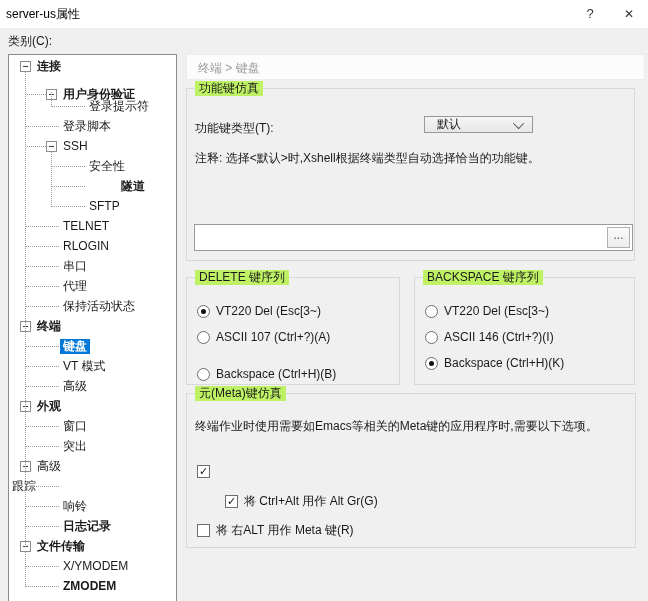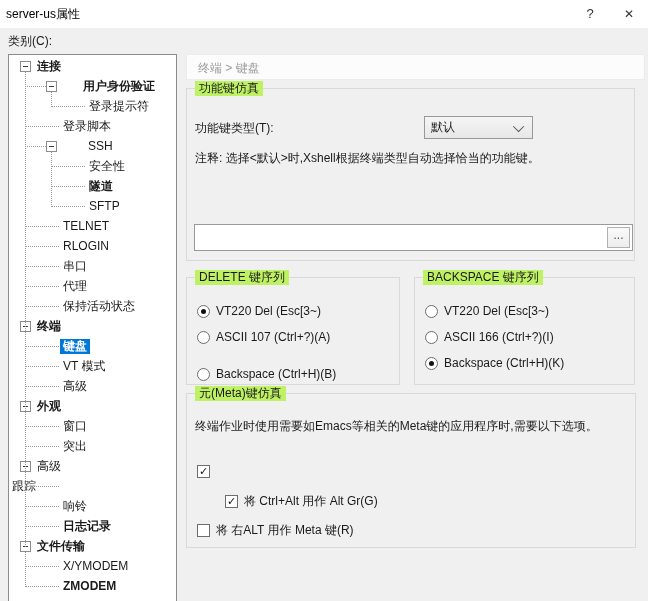--- a/index.html
+++ b/index.html
@@ -27,23 +27,23 @@
   .expbox::after{content:'';position:absolute;left:2px;right:2px;top:4px;height:1px;background:#3c3c3c;}
   .spine{position:absolute;width:0;border-left:1px dotted #9a9a9a;}
   
   .bc-bar{position:absolute;left:186px;top:54px;width:459px;height:26px;background:#fcfcfc;
     border:1px solid #ececec;line-height:26px;padding-left:11px;box-sizing:border-box;color:#9b9b9b;}
   .bc-bar span{color:#9b9b9b;}
   .groupbox{position:absolute;border:1px solid #d9d9d9;box-sizing:border-box;}
   .gb-title{position:absolute;top:-8px;left:8px;background:#bef264;padding:0 4px;line-height:15px;white-space:nowrap;}
   .flabel{position:absolute;white-space:nowrap;line-height:16px;}
   
-  .dropdown{position:absolute;left:237px;top:27px;width:109px;height:23px;box-sizing:border-box;
+  .dropdown{position:absolute;left:237px;top:27px;width:109px;height:17px;box-sizing:border-box;
     border:1px solid #999;background:linear-gradient(180deg,#f5f5f5,#e7e7e7);
-    display:flex;align-items:center;justify-content:space-between;padding:0 8px 0 6px;}
+    display:flex;align-items:center;justify-content:space-between;padding:0 8px 0 12px;}
   .chev{width:7px;height:7px;border-left:1px solid #555;border-bottom:1px solid #555;
     transform:rotate(-45deg) translateY(-2px);}
   
   .file-input{position:absolute;left:7px;top:135px;width:439px;height:27px;box-sizing:border-box;
     background:#fff;border:1px solid #9a9a9a;}
   .browse-btn{position:absolute;right:2px;top:2px;width:23px;height:21px;box-sizing:border-box;
     border:1px solid #b0b0b0;background:linear-gradient(180deg,#fafafa,#ededed);
     text-align:center;line-height:15px;font-size:12px;color:#555;cursor:default;}
   
   .radio-row,.cb-row{position:absolute;height:18px;display:flex;align-items:center;white-space:nowrap;}
@@ -62,26 +62,26 @@
     <span class="win-title">server-us属性</span>
     <span class="tb-btn tb-help">?</span>
     <span class="tb-btn tb-close">✕</span>
   </div>
 
   <div class="cat-label">类别(C):</div>
 
   <div class="tree-box">
     <div class="tree-inner">
         <div class="tree-row" style="top: 2px;"><span class="expbox" style="left: 11px;"></span><span class="tree-label b" style="margin-left: 25px;">连接</span></div>
-        <div class="tree-row" style="top: 22px; padding-left: 20px;"><span class="stub" style="left: 16px; width: 21px;"></span><span class="expbox" style="left: 37px;"></span><span class="tree-label b" style="margin-left: 51px;">用户身份验证</span></div>
+        <div class="tree-row" style="top: 30px;"><span class="stub" style="left: 16px; width: 21px;"></span><span class="expbox" style="left: 37px;"></span><span class="tree-label b" style="margin-left: 51px;">用户身份验证</span></div>
         <div class="tree-row" style="top: 42px;"><span class="stub" style="left: 42px; width: 34px;"></span><span class="tree-label" style="margin-left: 77px;">登录提示符</span></div>
         <div class="tree-row" style="top: 62px;"><span class="stub" style="left: 16px; width: 34px;"></span><span class="tree-label" style="margin-left: 51px;">登录脚本</span></div>
-        <div class="tree-row" style="top: 82px;"><span class="stub" style="left: 16px; width: 21px;"></span><span class="expbox" style="left: 37px;"></span><span class="tree-label" style="margin-left: 76px;">SSH</span></div>
+        <div class="tree-row" style="top: 82px;"><span class="stub" style="left: 16px; width: 21px;"></span><span class="expbox" style="left: 37px;"></span><span class="tree-label" style="margin-left: 51px;">SSH</span></div>
         <div class="tree-row" style="top: 102px;"><span class="stub" style="left: 42px; width: 34px;"></span><span class="tree-label" style="margin-left: 77px;">安全性</span></div>
-        <div class="tree-row" style="top: 122px;"><span class="stub" style="left: 42px; width: 34px;"></span><span class="tree-label b" style="margin-left: 77px;">隧道</span></div>
+        <div class="tree-row" style="top: 122px;"><span class="stub" style="left: 42px; width: 34px;"></span><span class="tree-label b" style="margin-left: 109px;">隧道</span></div>
         <div class="tree-row" style="top: 142px;"><span class="stub" style="left: 42px; width: 34px;"></span><span class="tree-label" style="margin-left: 77px;">SFTP</span></div>
         <div class="tree-row" style="top: 162px;"><span class="stub" style="left: 16px; width: 34px;"></span><span class="tree-label" style="margin-left: 51px;">TELNET</span></div>
         <div class="tree-row" style="top: 182px;"><span class="stub" style="left: 16px; width: 34px;"></span><span class="tree-label" style="margin-left: 51px;">RLOGIN</span></div>
         <div class="tree-row" style="top: 202px;"><span class="stub" style="left: 16px; width: 34px;"></span><span class="tree-label" style="margin-left: 51px; text-align: right;">串口</span></div>
         <div class="tree-row" style="top: 222px;"><span class="stub" style="left: 16px; width: 34px;"></span><span class="tree-label" style="margin-left: 51px;">代理</span></div>
         <div class="tree-row" style="top: 242px;"><span class="stub" style="left: 16px; width: 34px;"></span><span class="tree-label" style="margin-left: 51px;">保持活动状态</span></div>
         <div class="tree-row" style="top: 262px;"><span class="expbox" style="left: 11px;"></span><span class="tree-label b" style="margin-left: 25px;">终端</span></div>
         <div class="tree-row" style="top: 282px;"><span class="stub" style="left: 16px; width: 34px;"></span><span class="tree-label b hl" style="margin-left: 51px;">键盘</span></div>
         <div class="tree-row" style="top: 302px;"><span class="stub" style="left: 16px; width: 34px;"></span><span class="tree-label" style="margin-left: 51px;">VT 模式</span></div>
         <div class="tree-row" style="top: 322px;"><span class="stub" style="left: 16px; width: 34px;"></span><span class="tree-label" style="margin-left: 51px;">高级</span></div>
@@ -142,21 +142,21 @@
 
   <div class="groupbox" style="left:414px;top:277px;width:221px;height:108px;">
     <span class="gb-title">BACKSPACE 键序列</span>
     <div></div>
   <div class="radio-row" style="left: 10px; top: 24px;">
         <span class="radio"></span>
         <span>VT220 Del (Esc[3~)</span>
       </div>
       <div class="radio-row" style="left: 10px; top: 50px;">
         <span class="radio"></span>
-        <span>ASCII 166 (Ctrl+?)(I)</span>
+        <span>ASCII 146 (Ctrl+?)(I)</span>
       </div>
       <div class="radio-row" style="left: 10px; top: 76px;">
         <span class="radio on"></span>
         <span>Backspace (Ctrl+H)(K)</span>
       </div>
     </div>
 
   <div class="groupbox" style="left:186px;top:393px;width:450px;height:155px;">
     <span class="gb-title">元(Meta)键仿真</span>
     <span class="flabel" style="left:8px;top:24px;">终端作业时使用需要如Emacs等相关的Meta键的应用程序时,需要以下选项。</span>

